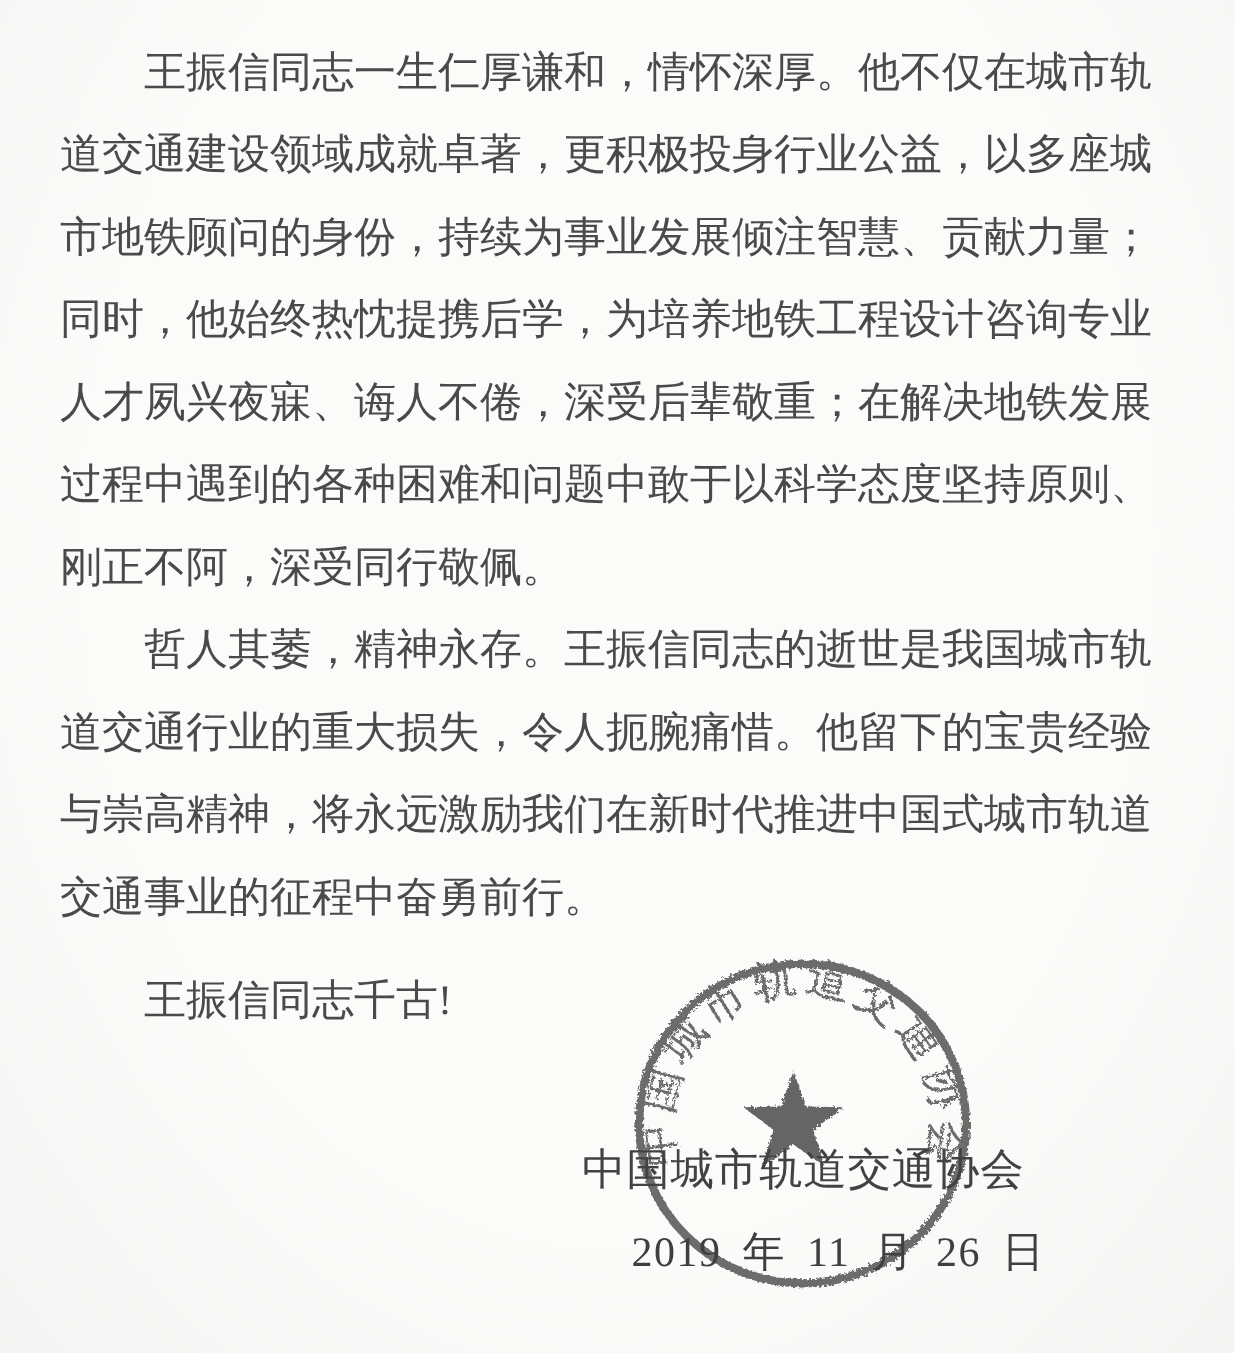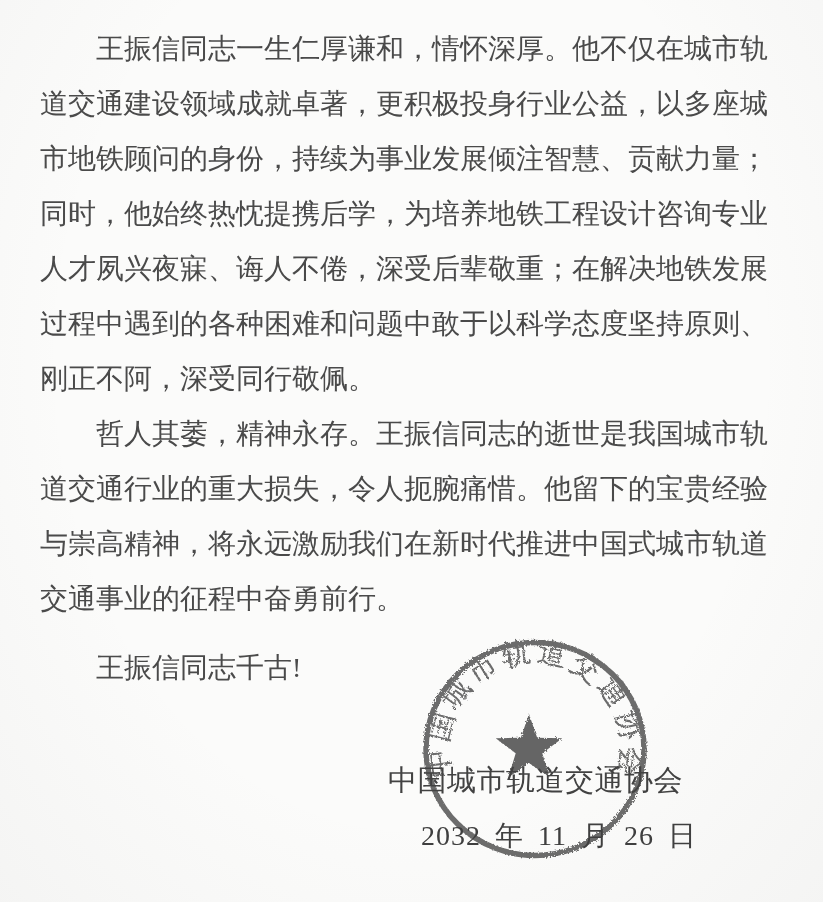--- a/index.html
+++ b/index.html
@@ -107,15 +107,15 @@
       <polygon points="108,76 116.2,99.7 141.3,100.2 121.3,115.3 128.6,139.3 108,125 87.4,139.3 94.7,115.3 74.7,100.2 99.8,99.7" fill="#454545"></polygon>
       <path id="sealTextArc" d="M 31.3 137.9 A 87 87 0 1 1 196.7 137.9" fill="none"></path>
       <text font-size="29" letter-spacing="4" fill="#4d4d4d" font-family="Liberation Serif, DejaVu Serif, serif">
         <textPath href="#sealTextArc" startOffset="0">中国城市轨道交通协会</textPath>
       </text>
     </g>
   </svg>
 
   <div class="signature">中国城市轨道交通协会</div>
 
-  <div class="date">2032 年 11 月 26 日</div>
+  <div class="date">2019 年 11 月 26 日</div>
 
 </div>
 
 </body></html>

